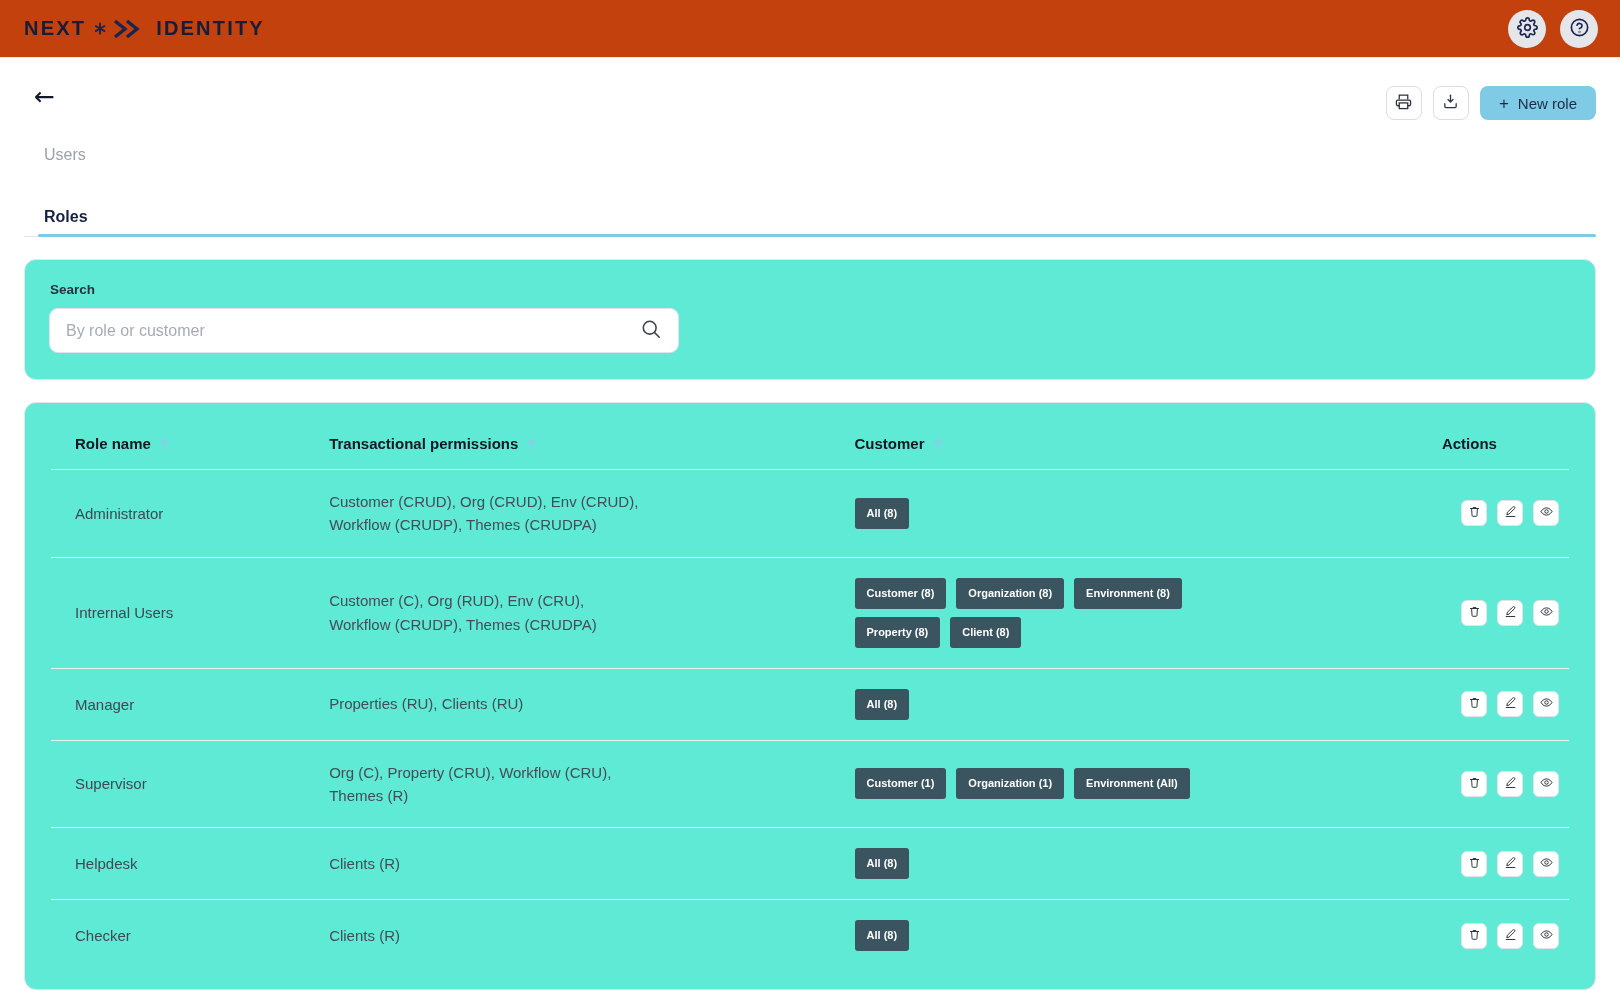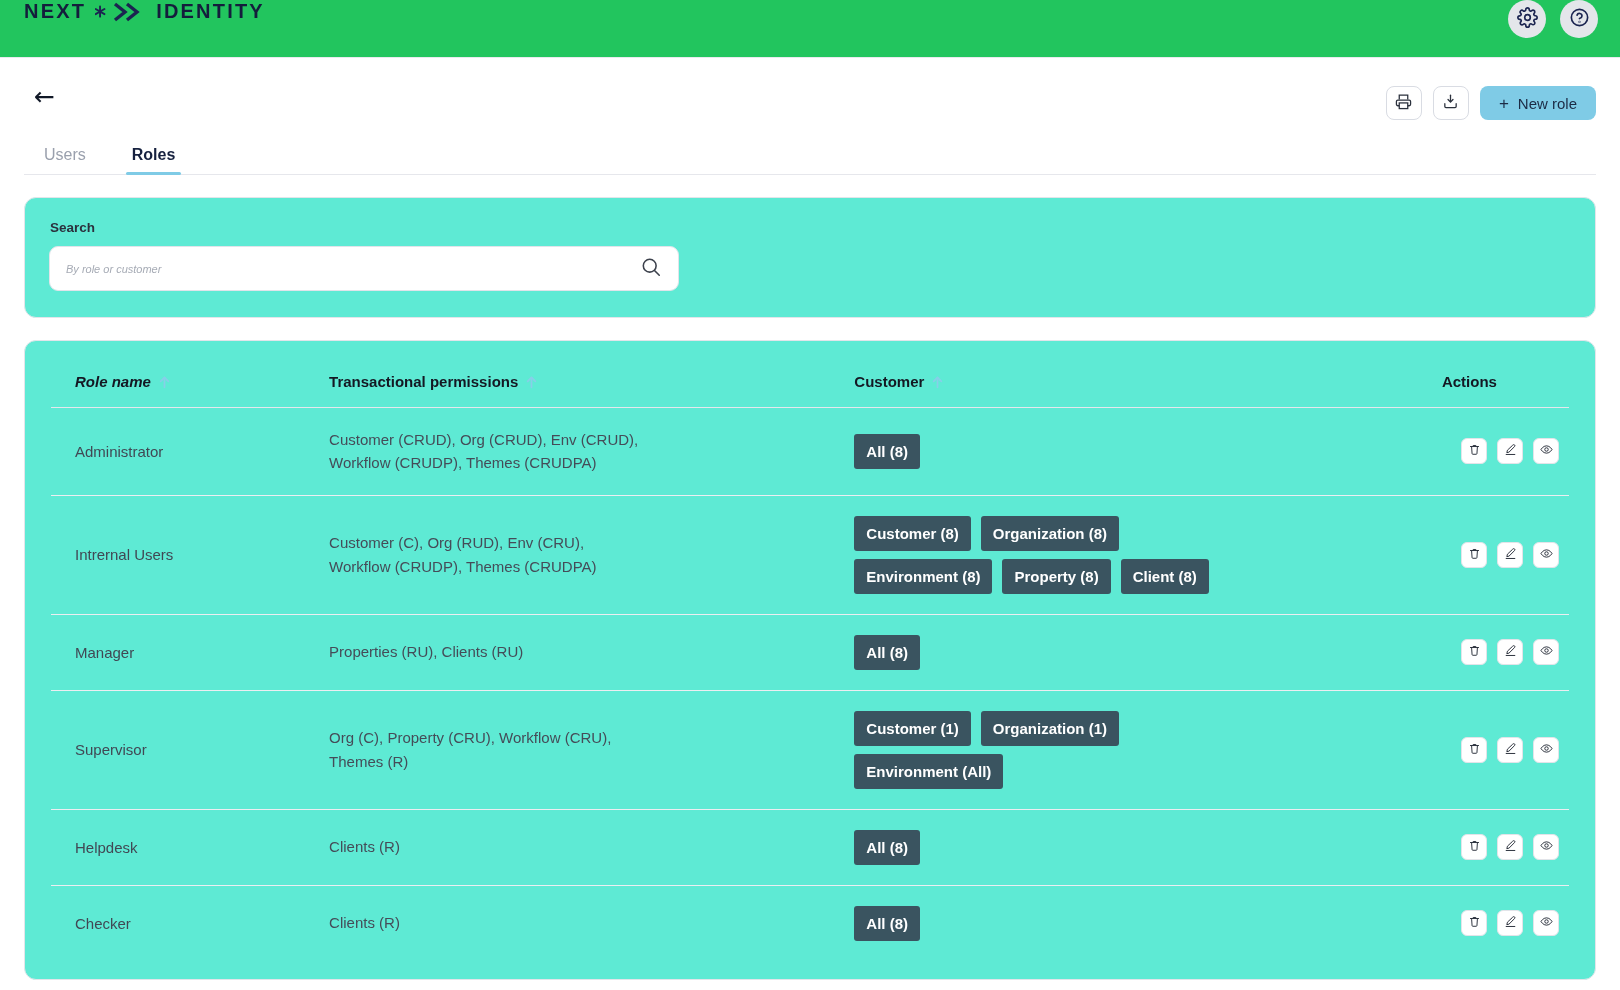--- a/index.html
+++ b/index.html
@@ -7,24 +7,24 @@
     width: 1620px;
     height: 990px;
     background: #ffffff;
     font-family: "Liberation Sans", sans-serif;
     -webkit-font-smoothing: antialiased;
   }
 
   
   .topbar {
     height: 58px;
-    background: #22c55e;
+    background: #c2410c;
     border-bottom: 1px solid #e9eaee;
     display: flex;
-    align-items: flex-start;
+    align-items: center;
     justify-content: space-between;
     padding: 0 22px 0 24px;
   }
   .brand { display: flex; align-items: center; gap: 9px; }
   .brand-word {
     font-size: 20px;
     font-weight: 700;
     letter-spacing: 2.2px;
     color: #141d3c;
   }
@@ -84,20 +84,21 @@
   }
   .primary-btn .plus { font-size: 17px; line-height: 1; }
 
   
   .tabs {
     display: flex;
     gap: 34px;
     margin: 26px 24px 0 24px;
     border-bottom: 1px solid #e6e7ec;
     padding-left: 14px;
+    flex-direction: column;
   }
   .tab {
     padding: 0 6px 10px 6px;
     font-size: 16px;
     color: #9aa0ad;
     cursor: pointer;
     position: relative;
     font-weight: 400;
   }
   .tab.active {
@@ -135,63 +136,62 @@
     border-radius: 9px;
     display: flex;
     align-items: center;
     padding: 0 16px 0 16px;
     background: #fff;
   }
   .search-box input {
     flex: 1;
     border: none;
     outline: none;
-    font-size: 11px;
+    font-size: 16px;
     color: #3c414c;
     font-family: "Liberation Sans", sans-serif;
     background: transparent;
-    font-style: italic;
   }
   .search-box input::placeholder { color: #a6abb5; }
 
   
   .table-card { padding: 0 26px 18px 26px; }
   table { width: 100%; border-collapse: collapse; }
   thead th {
     text-align: left;
     font-size: 15px;
     font-weight: 700;
     color: #141823;
     padding: 32px 0 17px 0;
     border-bottom: 1px solid #e6e7ec;
     vertical-align: bottom;
   }
   th .hd { display: inline-flex; align-items: center; gap: 7px; }
   .sort-arrow { display: inline-block; line-height: 0; }
 
-  .col-role   { width: 280px; padding-left: 24px; font-style: italic; }
+  .col-role   { width: 280px; padding-left: 24px; }
   .col-perm   { width: 530px; }
   .col-cust   { width: 530px; }
   .col-act    { width: 190px; text-align: center !important; padding-right: 10px; }
 
   tbody td {
     border-bottom: 1px solid #eceef1;
     font-size: 15px;
     color: #454c58;
     padding: 20px 0;
     vertical-align: middle;
   }
   tbody tr:last-child td { border-bottom: none; }
   .cell-role { padding-left: 24px; color: #414854; }
   .perm-line { line-height: 1.55; }
   .chips { display: flex; flex-wrap: wrap; gap: 8px 10px; max-width: 400px; }
   .chip {
     background: #3a5460;
     color: #ffffff;
-    font-size: 15px;
+    font-size: 11px;
     font-weight: 700;
     border-radius: 3px;
     padding: 10px 12px;
     white-space: nowrap;
     line-height: 1;
   }
   .actions-cell { text-align: right; padding-right: 10px; }
   .actions-wrap { display: inline-flex; gap: 10px; }
   .act-btn {
     width: 26px; height: 26px;

